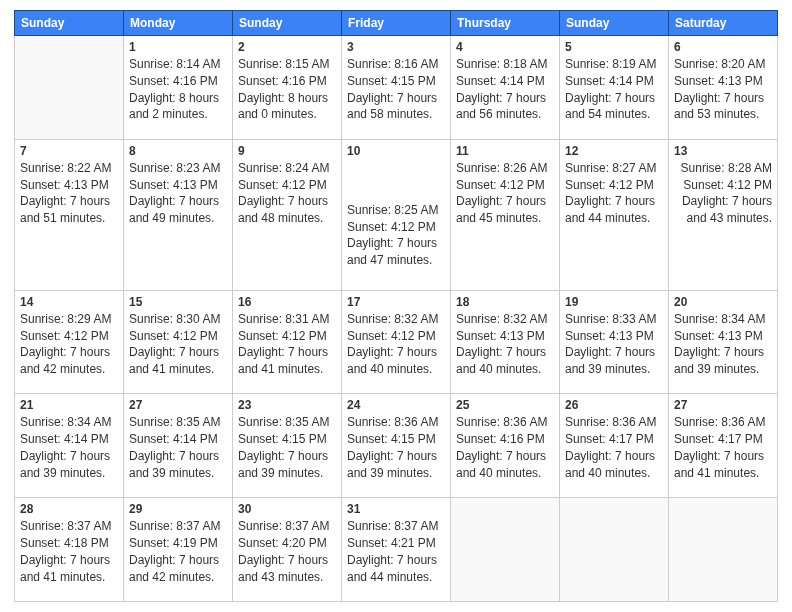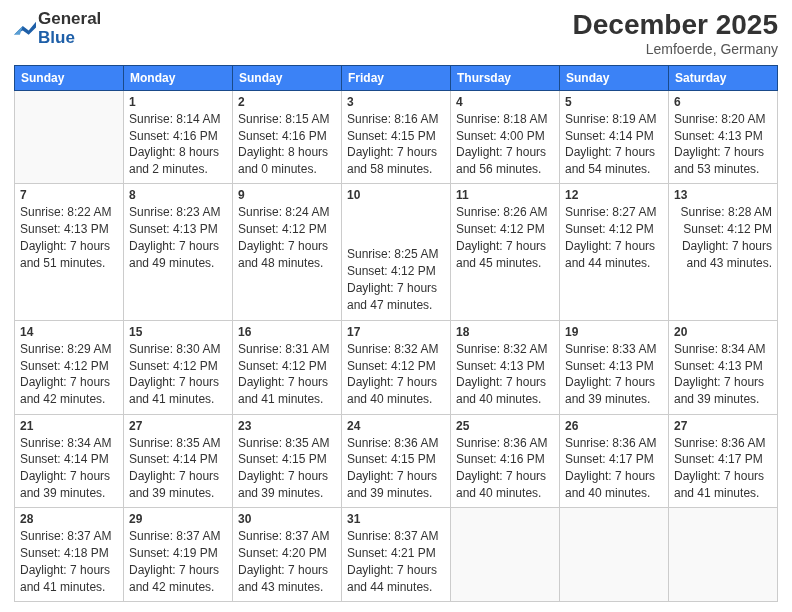--- a/index.html
+++ b/index.html
@@ -92,36 +92,20 @@
       font-weight: bold;
       line-height: 1.1;
     }
     .logo-name .general { color: #333; }
     .logo-name .blue { color: #1e5fa8; }
   </style>
 </head>
 <body>
 
 <div class="page">
-  <div class="header">
-    <div class="logo-wrapper">
-      <svg class="logo-bird" viewBox="0 0 30 24" xmlns="http://www.w3.org/2000/svg">
-        <polygon points="0,20 12,8 20,14 30,2 30,10 20,20 12,14" fill="#1e5fa8"></polygon>
-        <polygon points="0,20 12,8 8,20" fill="#5a9fd4"></polygon>
-      </svg>
-      <div class="logo-name">
-        <span class="general">General</span><br>
-        <span class="blue">Blue</span>
-      </div>
-    </div>
-    <div class="title-block">
-      <div class="main-title">December 2025</div>
-      <div class="subtitle">Lemfoerde, Germany</div>
-    </div>
-  </div>
 
   <table class="calendar">
     <thead>
       <tr>
         <th>Sunday</th>
         <th>Monday</th>
         <th>Sunday</th>
         <th>Friday</th>
         <th>Thursday</th>
         <th>Sunday</th>
@@ -145,21 +129,21 @@
           </td>
           <td>
             <span class="day-num">3</span>
             <div class="day-info" style="white-space: pre-line;">Sunrise: 8:16 AM
 Sunset: 4:15 PM
 Daylight: 7 hours and 58 minutes.</div>
           </td>
           <td>
             <span class="day-num">4</span>
             <div class="day-info" style="white-space: pre-line;">Sunrise: 8:18 AM
-Sunset: 4:00 PM
+Sunset: 4:14 PM
 Daylight: 7 hours and 56 minutes.</div>
           </td>
           <td>
             <span class="day-num">5</span>
             <div class="day-info" style="white-space: pre-line;">Sunrise: 8:19 AM
 Sunset: 4:14 PM
 Daylight: 7 hours and 54 minutes.</div>
           </td>
           <td>
             <span class="day-num">6</span>

